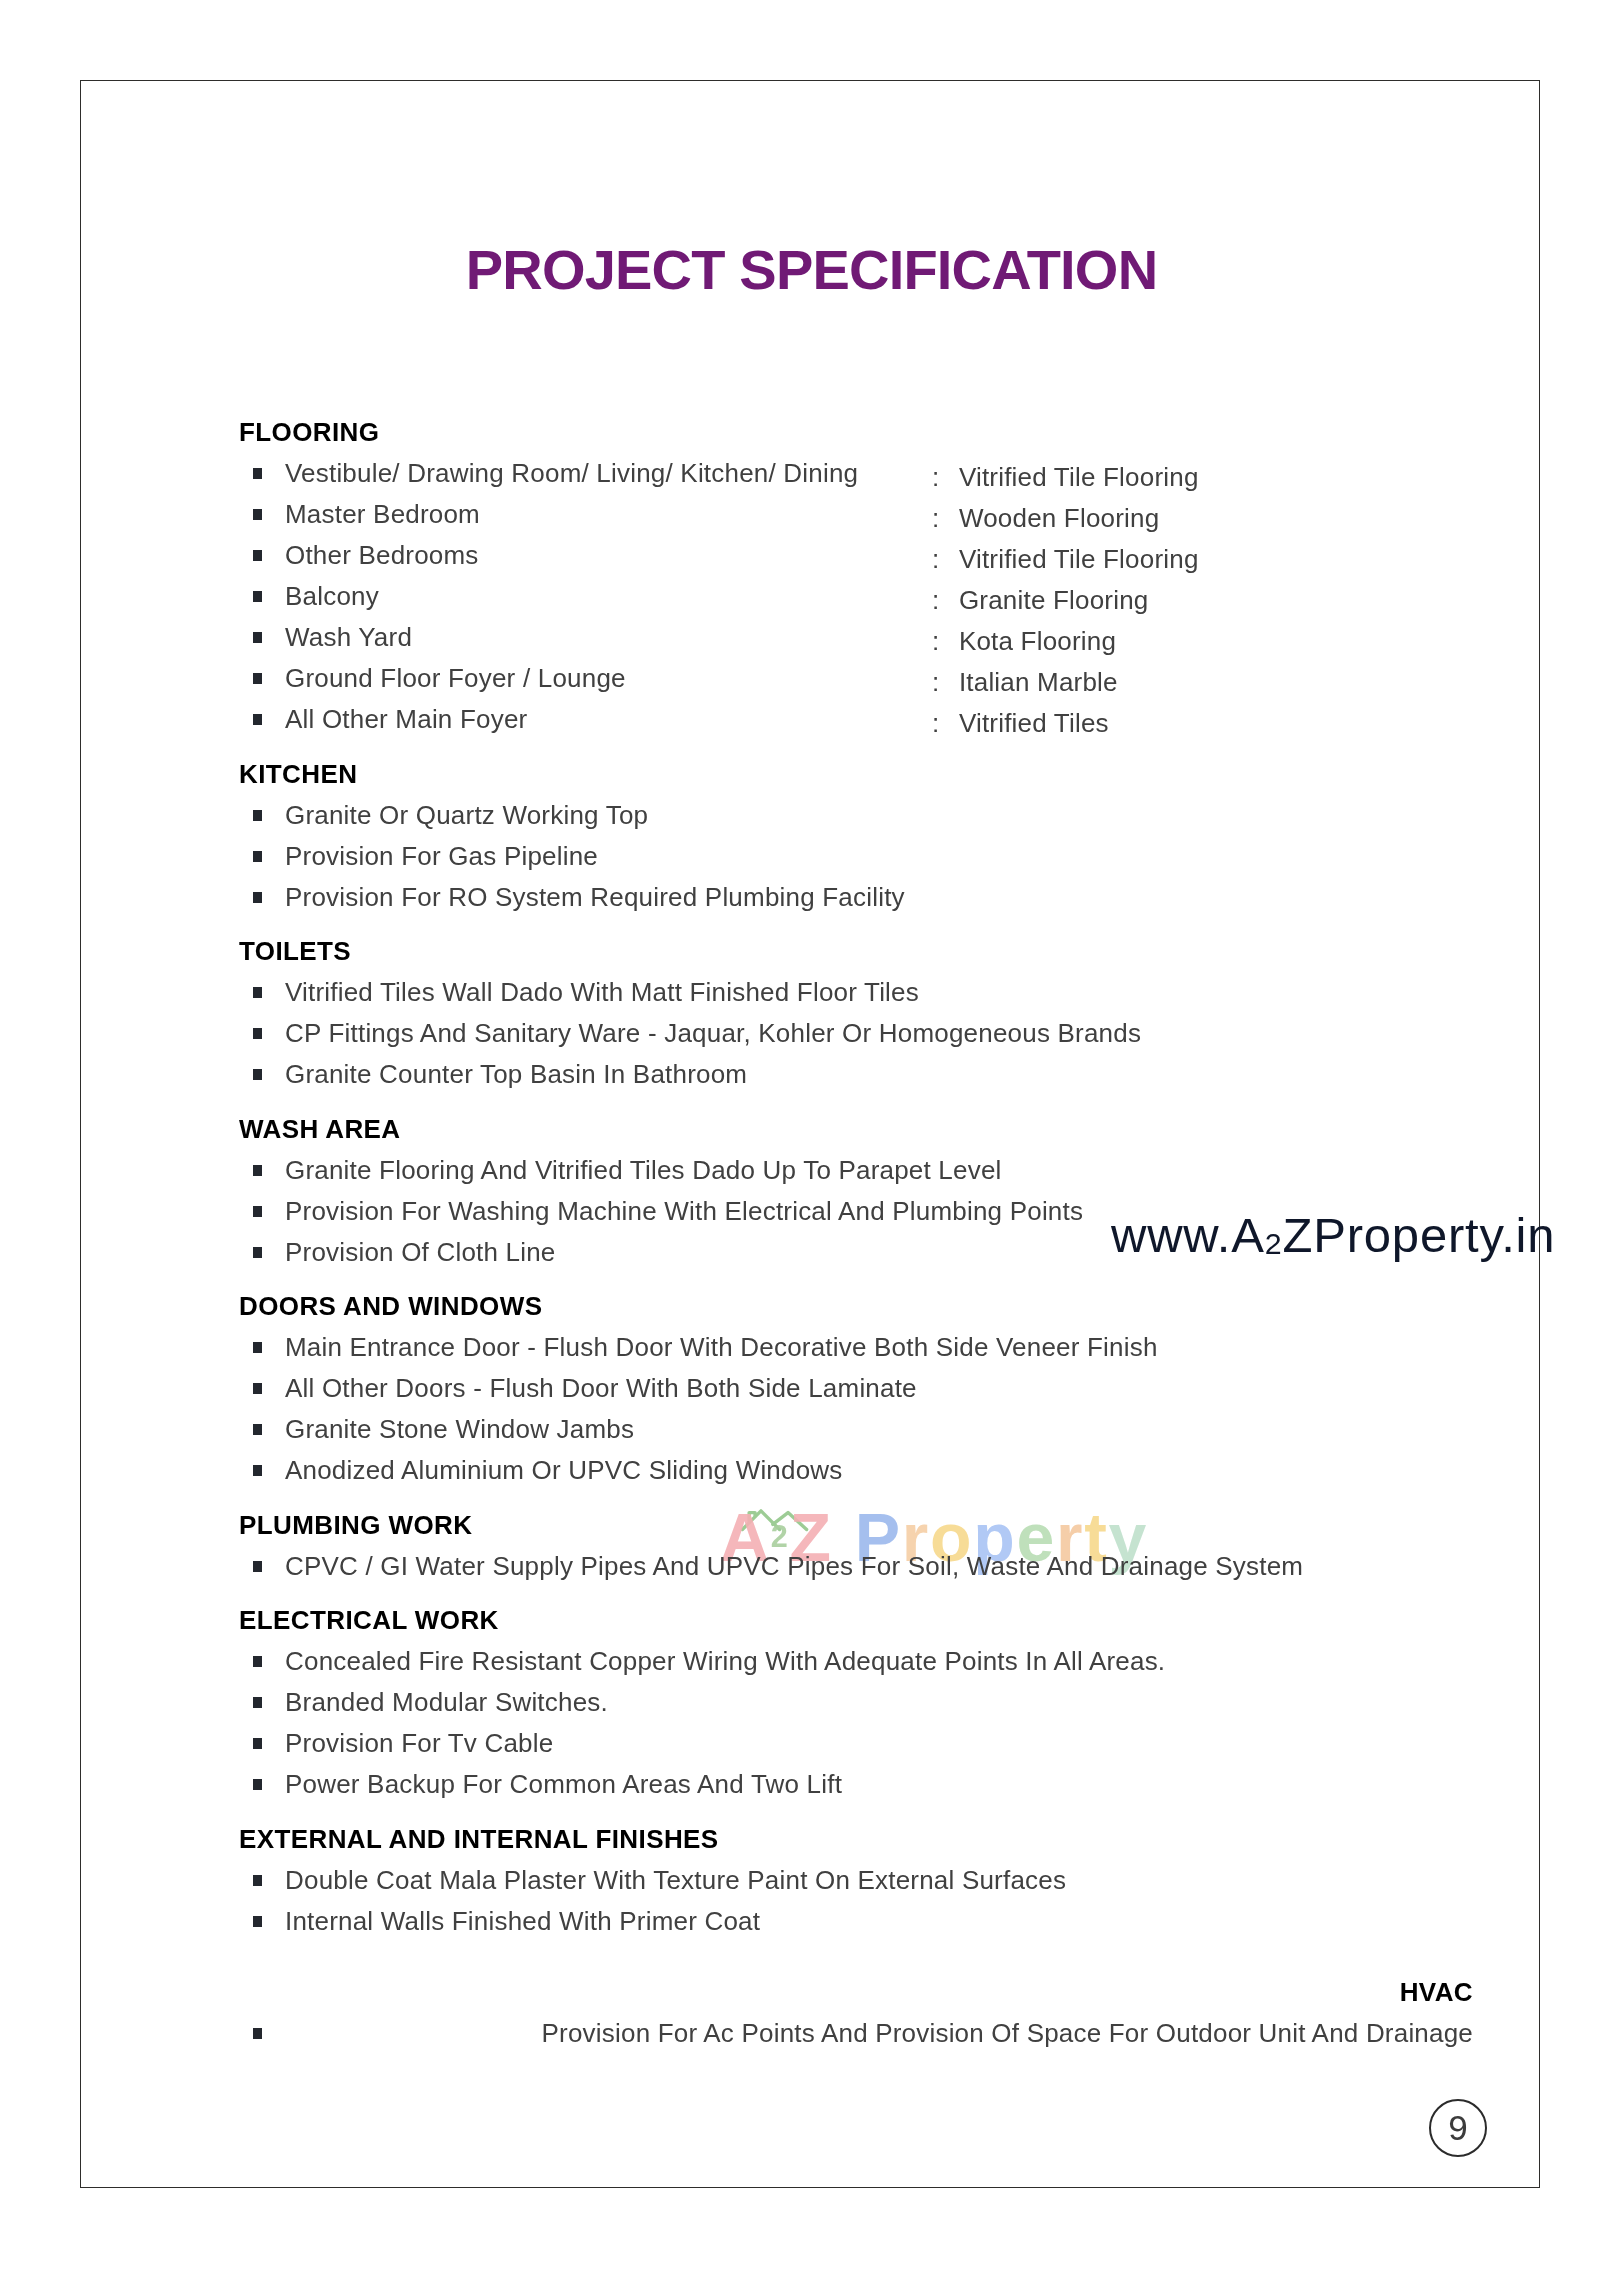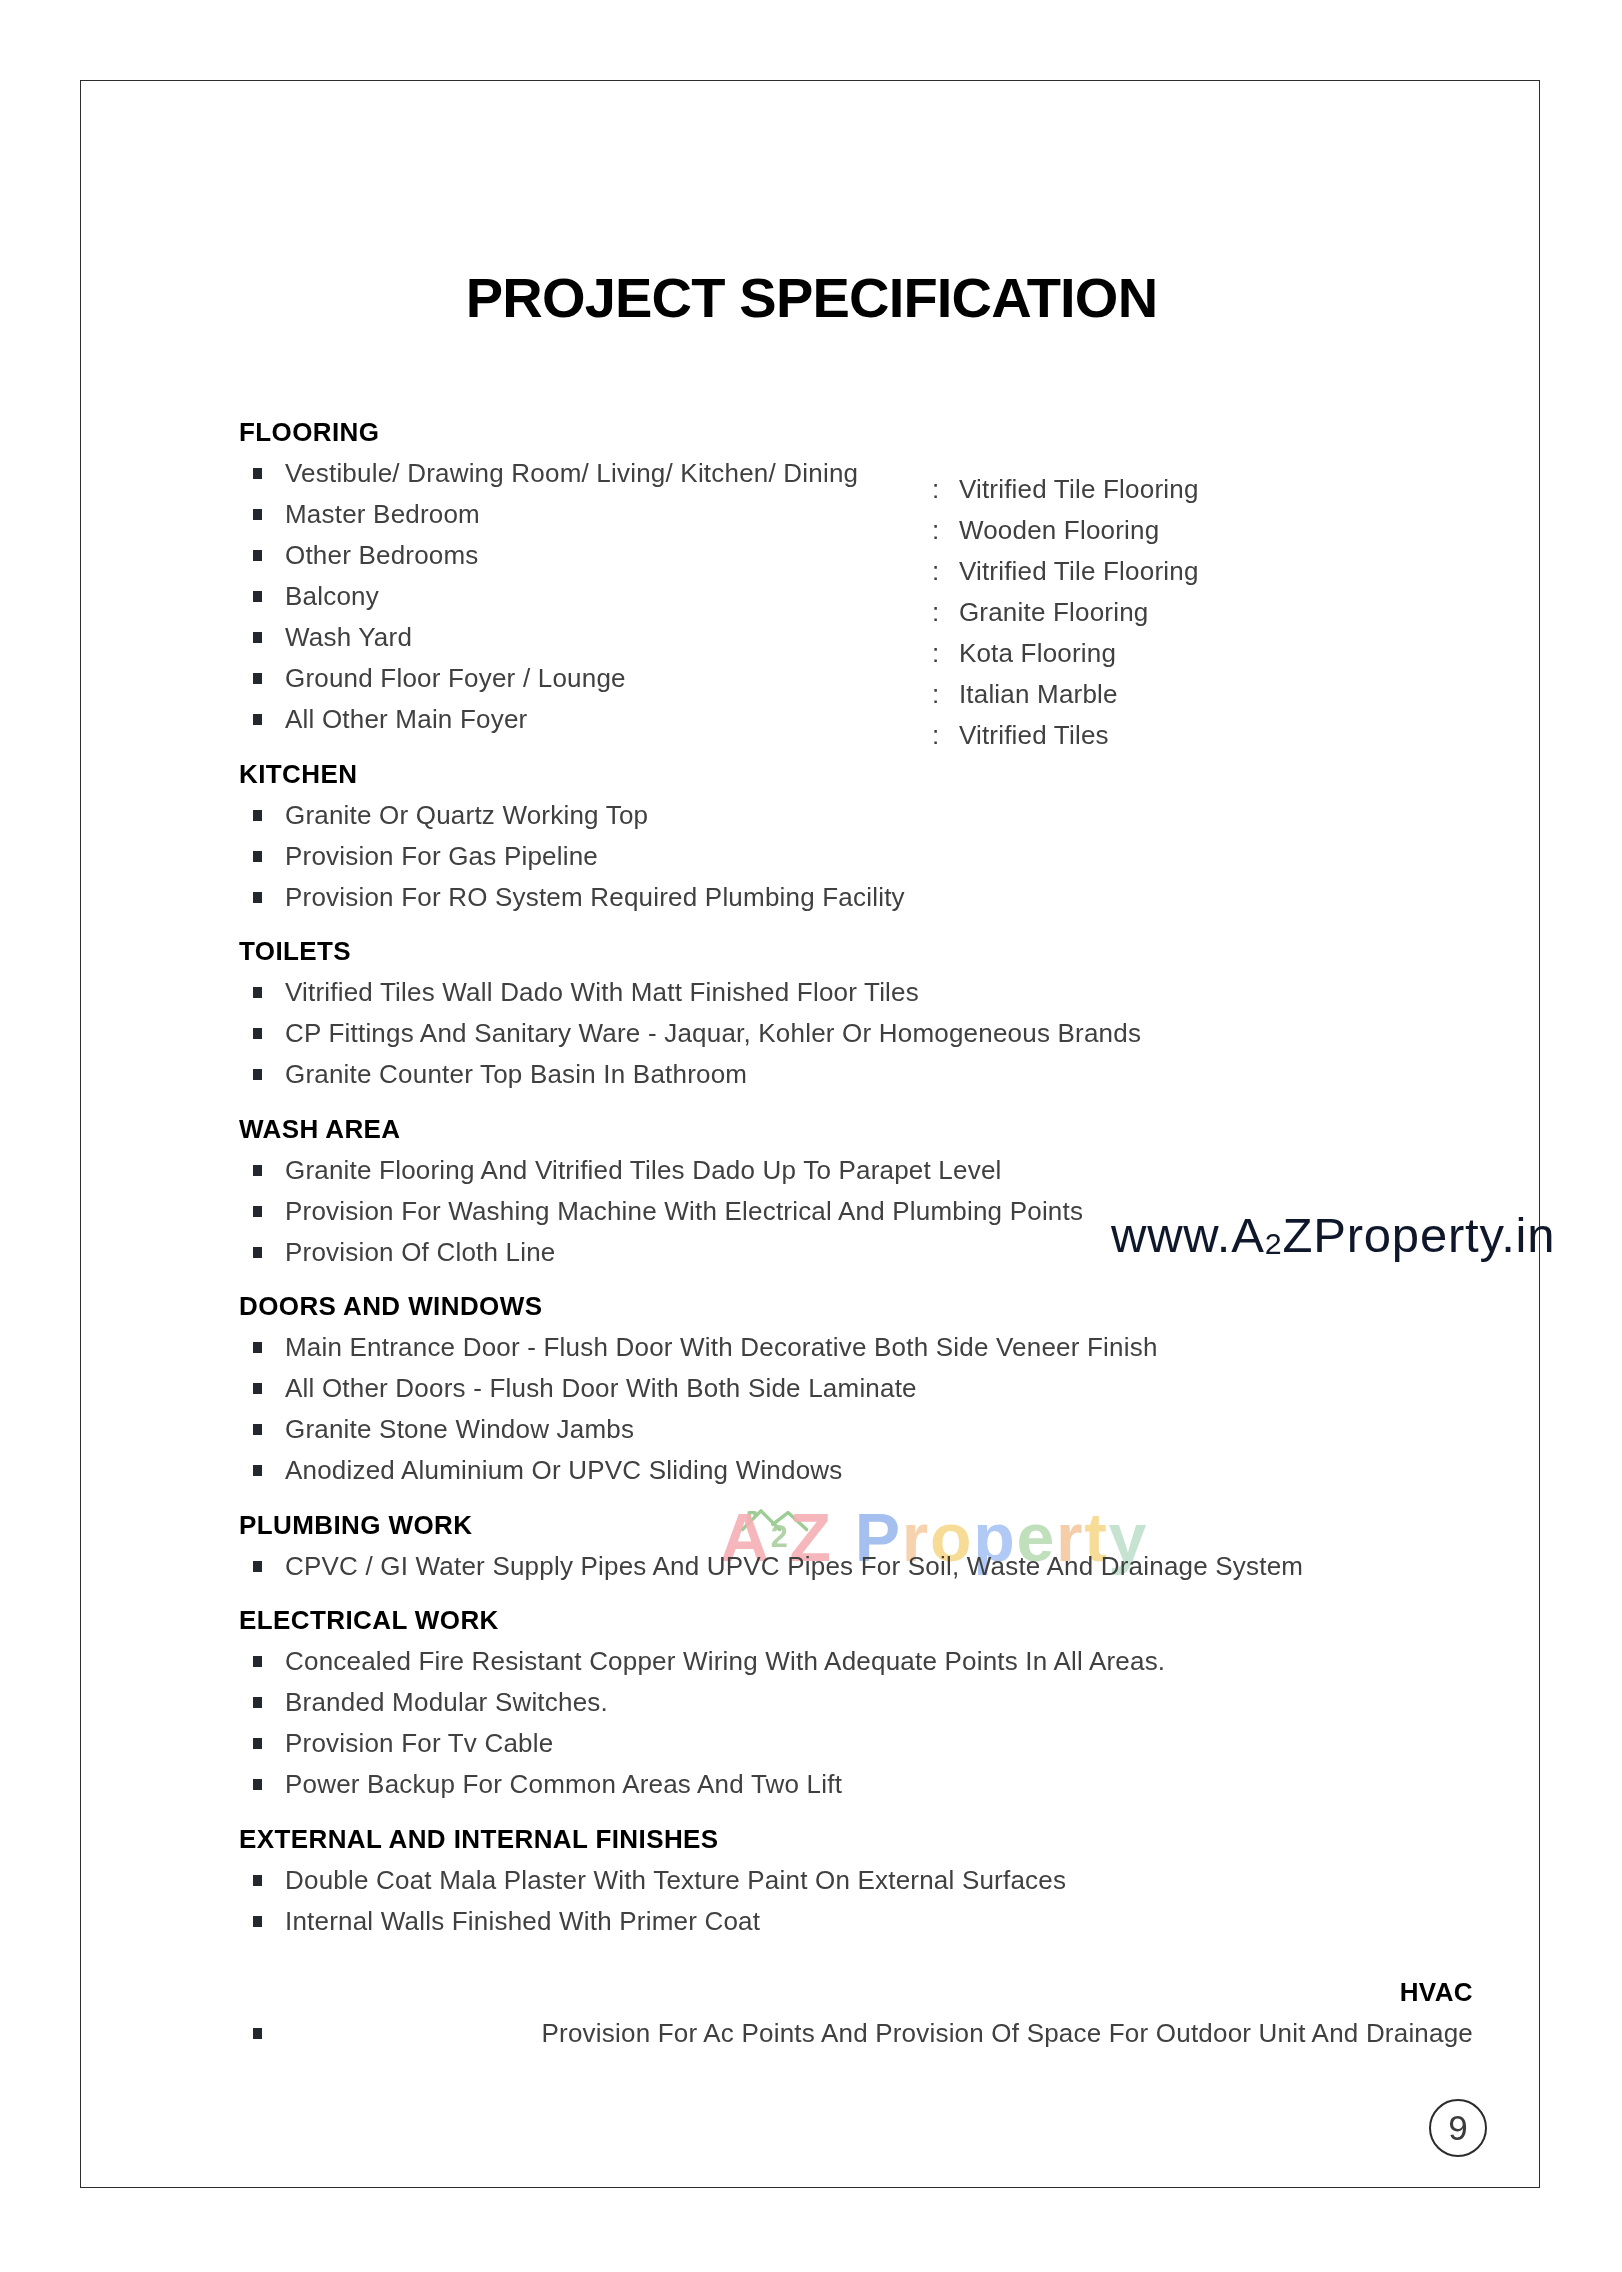--- a/index.html
+++ b/index.html
@@ -13,23 +13,22 @@
   .page-border {
     position:absolute; left:80px; top:80px;
     width:1458px; height:2106px;
     border:1.7px solid #2e2d2b;
     z-index:1;
   }
   .doc-title {
     position:absolute; top:237px; left:0; width:100%;
     text-align:center;
     font-size:56px; font-weight:bold; letter-spacing:-0.8px;
-    color:#000000;
+    color:#701a75;
     z-index:3;
-    margin-top:28px;
   }
   .content {
     position:absolute; left:239px; top:412px; width:1234px;
     z-index:3;
   }
   .section { margin:0 0 13.5px 0; }
   .section:last-of-type { margin-top:30px;text-align:right; }
   .section-heading {
     margin:0; padding:0;
     font-size:26px; font-weight:bold; letter-spacing:0.4px;
@@ -42,21 +41,21 @@
     padding-left:46px;
     line-height:41px;
     font-size:26px; letter-spacing:0.2px;
     color:#404040;
   }
   .bullet {
     position:absolute; left:14.4px; top:15px;
     width:8.5px; height:11px;
     background:#23272e;
   }
-  .item-value-wrap { position:absolute; left:693px; top:16px; white-space:nowrap; }
+  .item-value-wrap { position:absolute; left:693px; top:4px; white-space:nowrap; }
   .item-sep { margin-right:12px; }
   .wm-url {
     position:absolute; left:1111px; top:1207px;
     font-size:49px; letter-spacing:0.8px;
     color:#0f172a;
     z-index:2; white-space:nowrap;
   }
   .wm-url .wm-sub { font-size:0.62em; position:relative; top:1.7px; }
   .wm-logo {
     position:absolute; left:720px; top:1503px;

